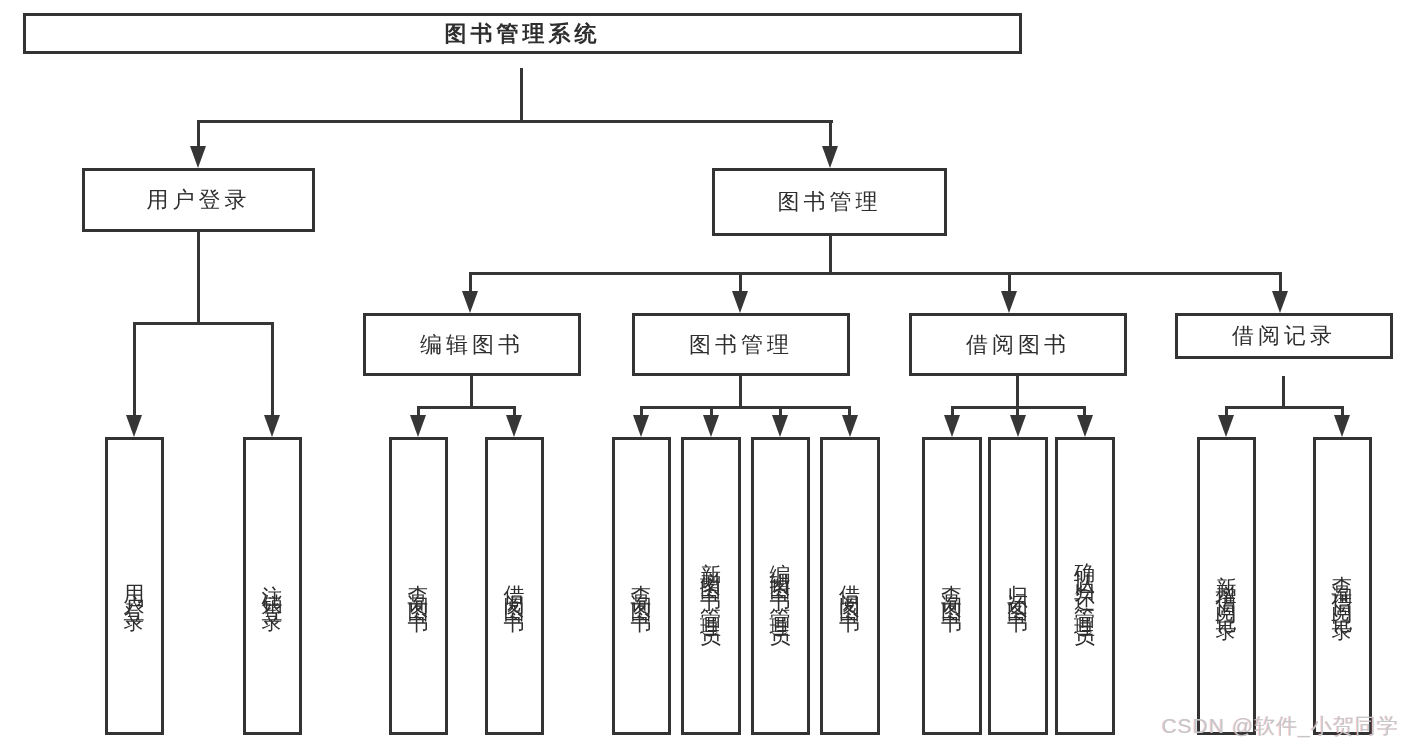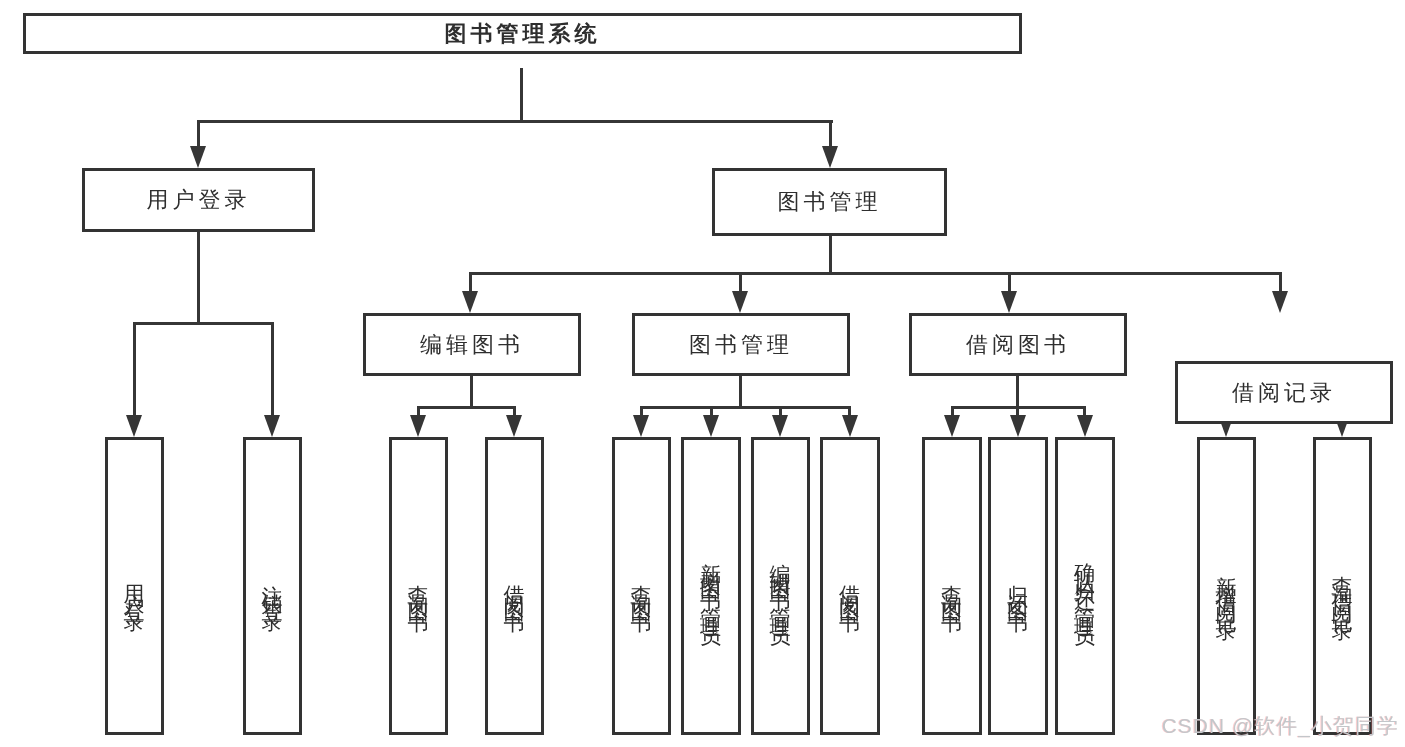--- a/index.html
+++ b/index.html
@@ -73,21 +73,21 @@
 
 <div class="box" style="left:363px;top:313px;width:218px;height:63px;">
   <span>编辑图书</span>
 </div>
 <div class="box" style="left:632px;top:313px;width:218px;height:63px;">
   <span>图书管理</span>
 </div>
 <div class="box" style="left:909px;top:313px;width:218px;height:63px;">
   <span>借阅图书</span>
 </div>
-<div class="box" style="left:1175px;top:313px;width:218px;height:63px;margin-top:48px;">
+<div class="box" style="left:1175px;top:313px;width:218px;height:46px;">
   <span>借阅记录</span>
 </div>
 
 <div class="vline" style="left:470px;top:376px;width:3px;height:33px;"></div>
 <div class="hline" style="left:417px;top:406px;width:99px;height:3px;"></div>
 <div class="vline" style="left:417px;top:406px;width:3px;height:12px;"></div>
 <div class="arrow" style="left:410px;top:415px;"></div>
 <div class="vline" style="left:513px;top:406px;width:3px;height:12px;"></div>
 <div class="arrow" style="left:506px;top:415px;"></div>
 

